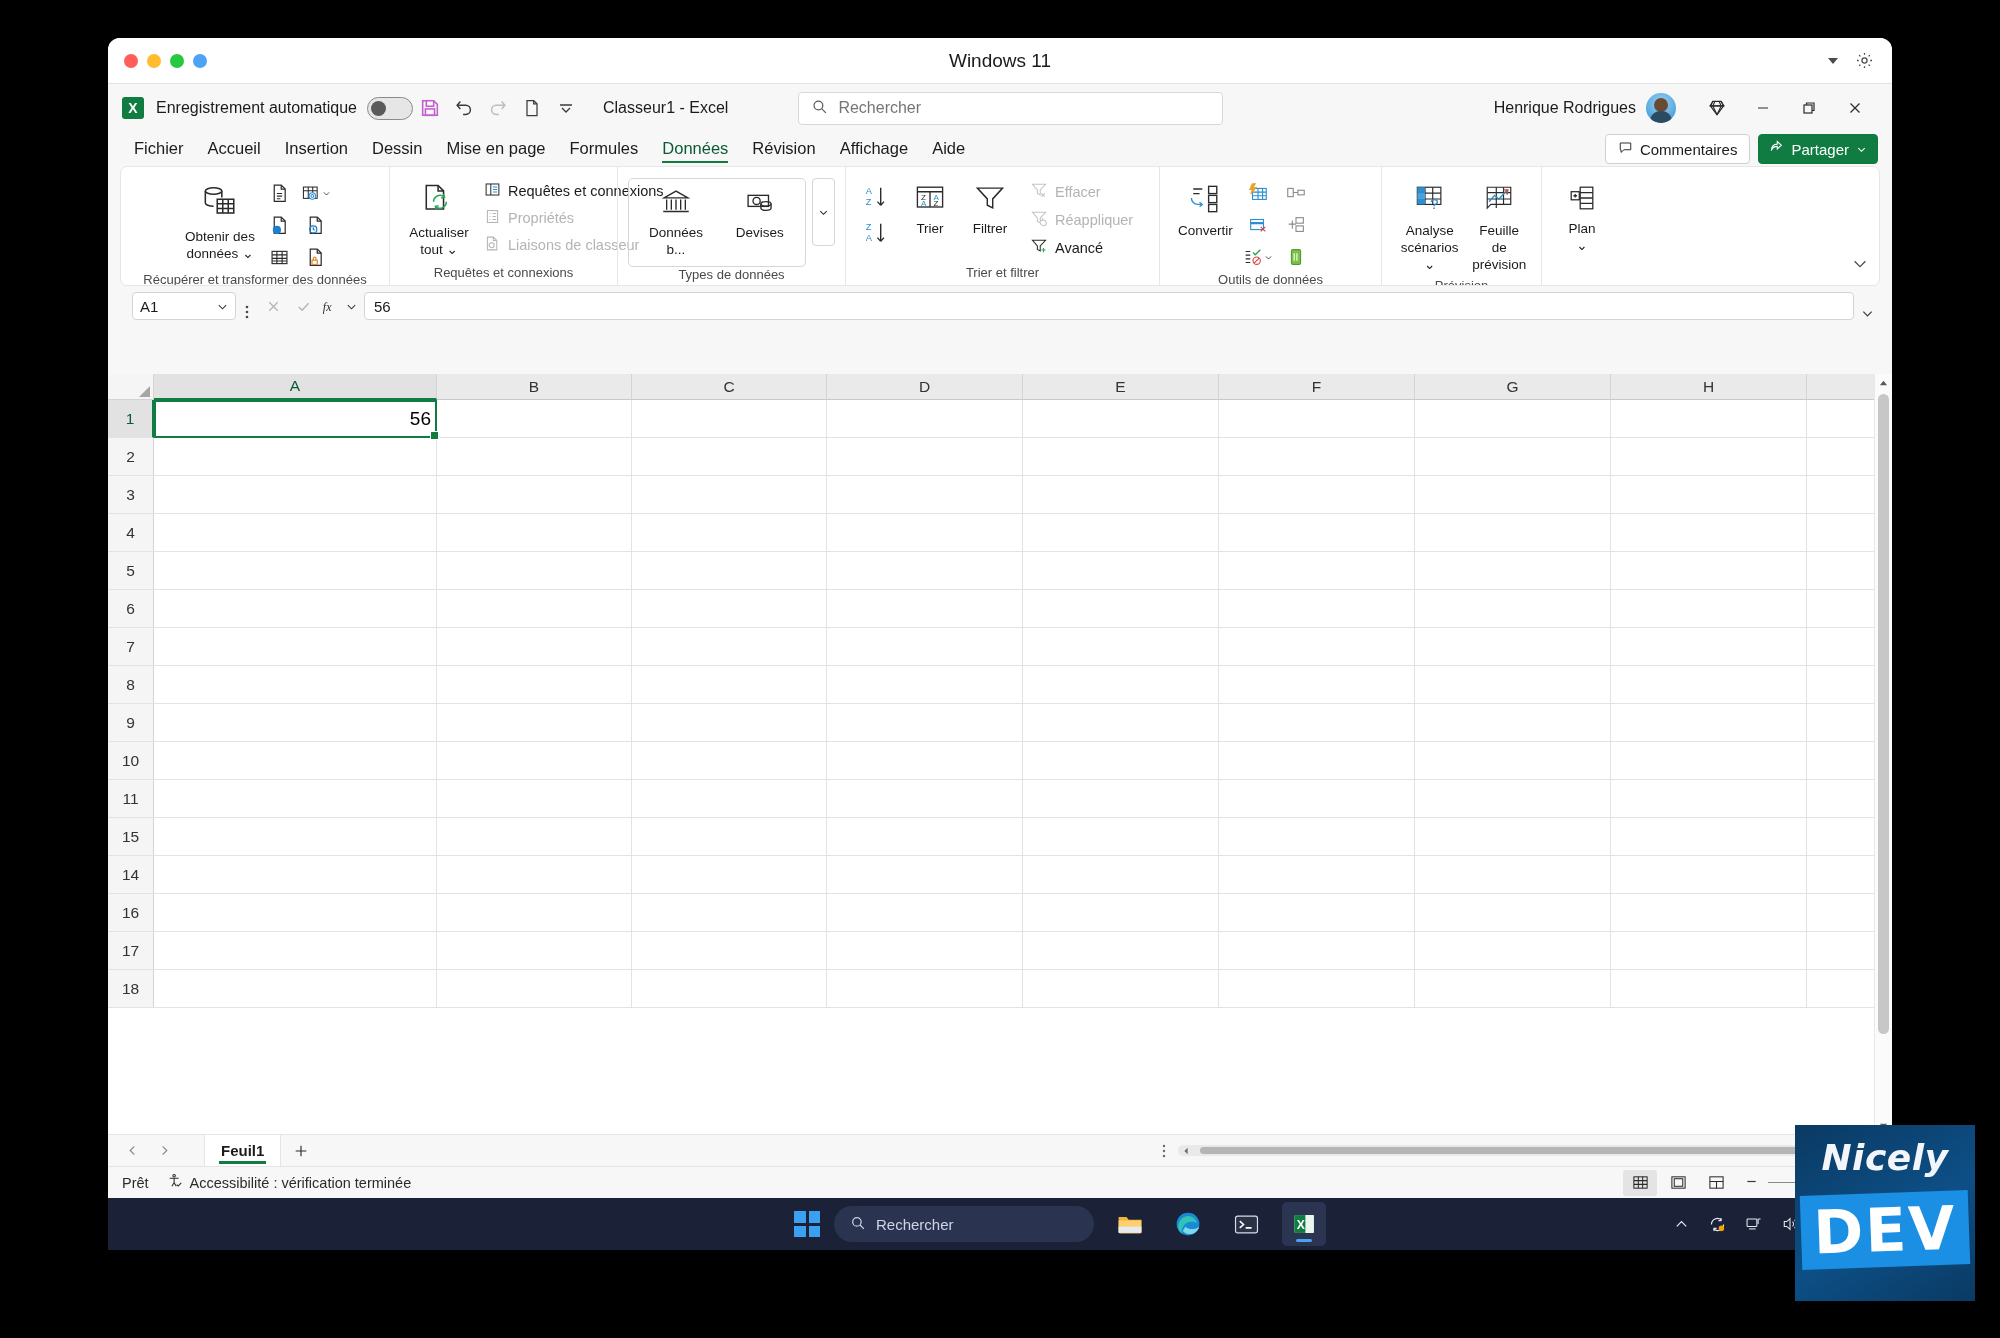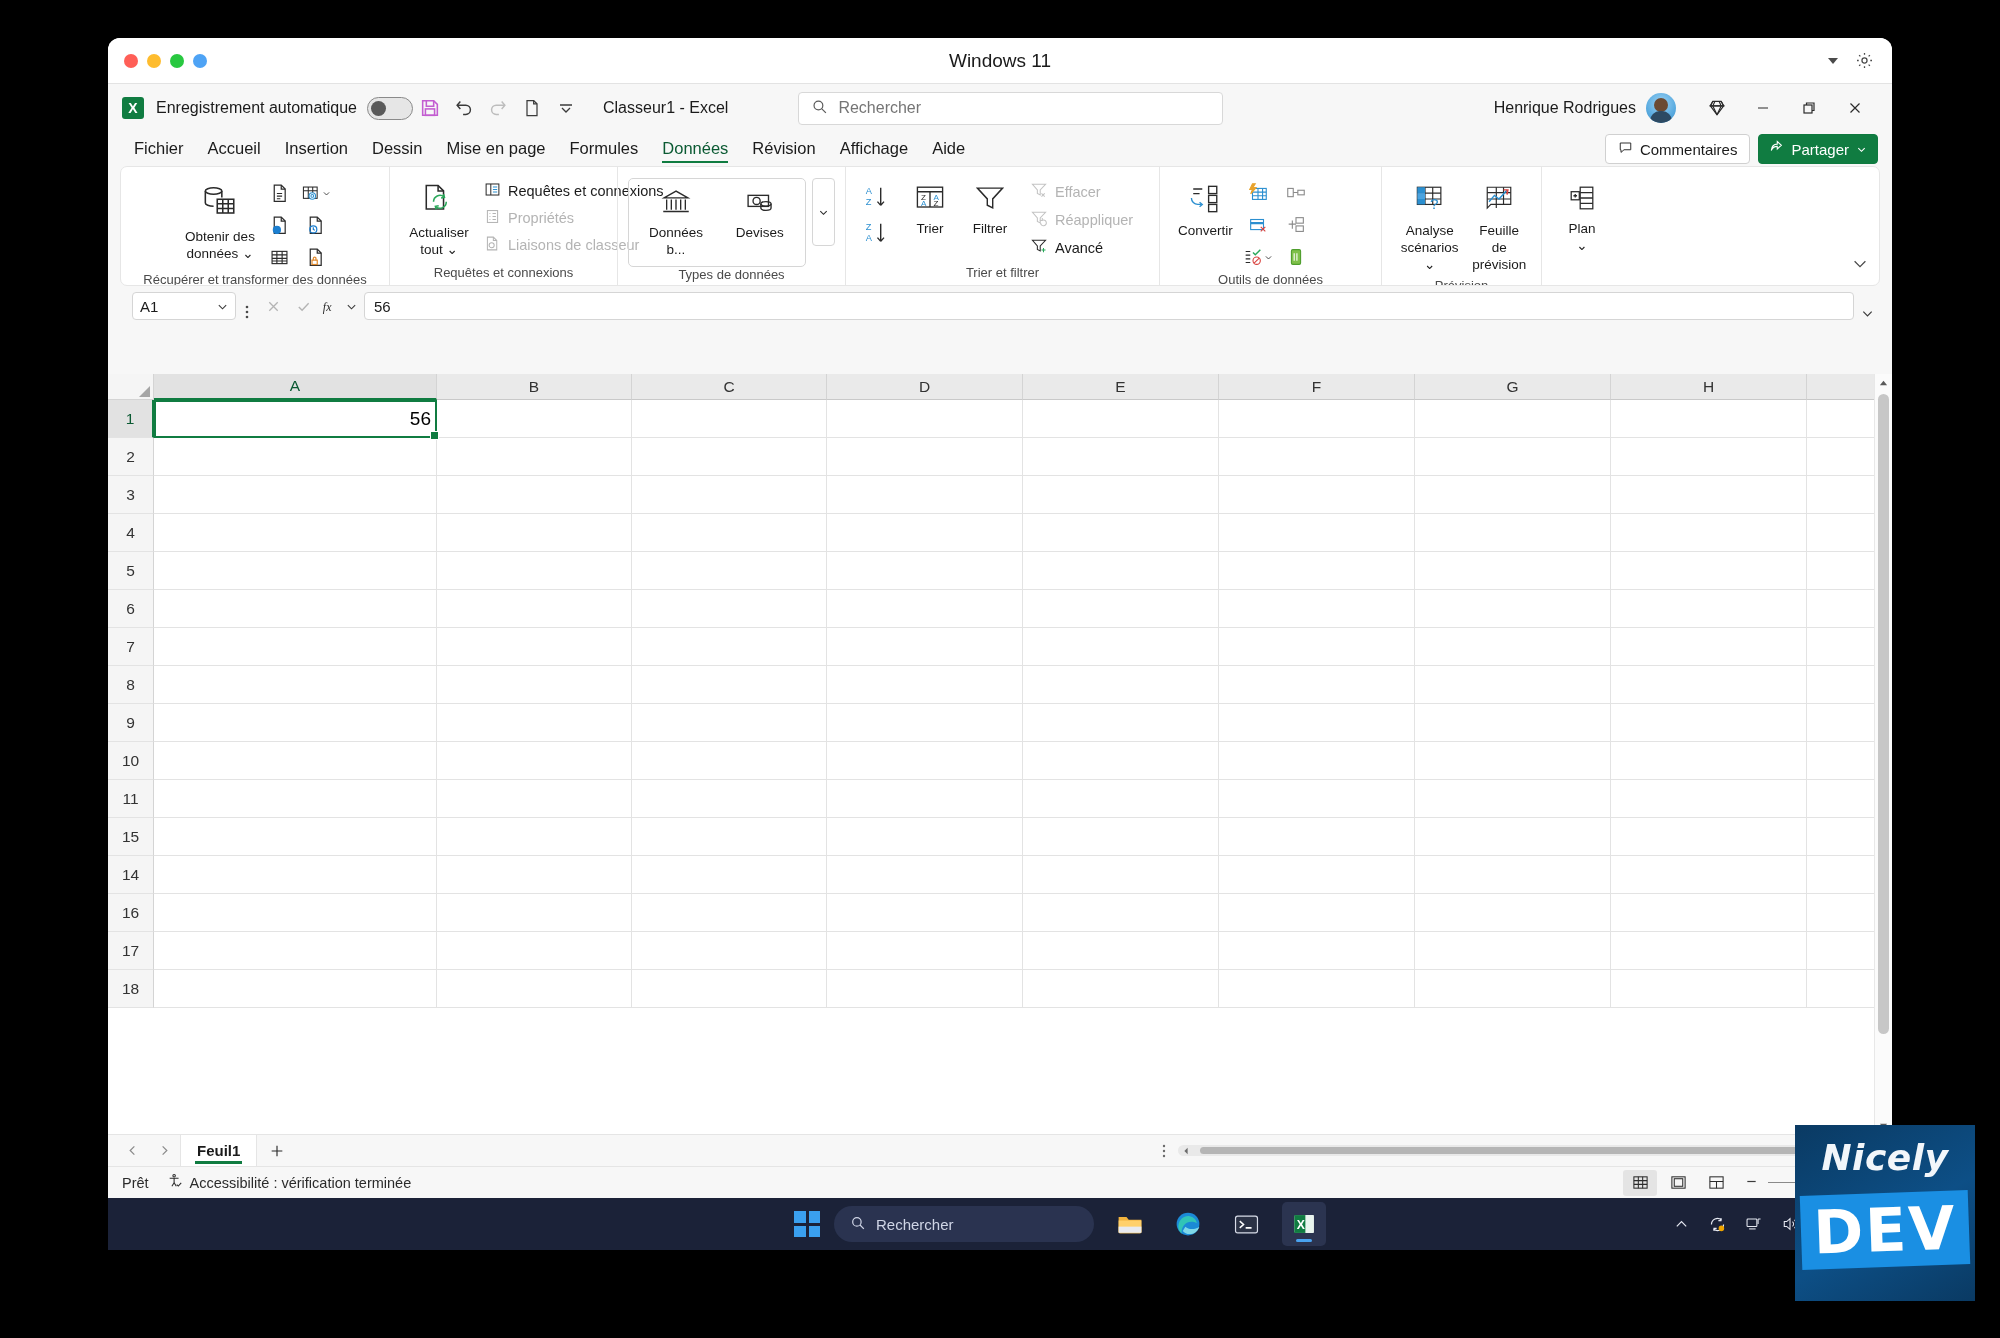--- a/index.html
+++ b/index.html
@@ -217,21 +217,21 @@
   
   #sheetbar {
     position:absolute; left:0; right:0; bottom: 32px; height: 32px;
     display:flex; align-items:center; background:#f7f7f7; border-top:1px solid #e5e5e5;
     padding-left: 8px;
   }
   .navarrow { width:32px; height:28px; display:flex; align-items:center; justify-content:center; cursor:pointer; }
   .sheettab {
     height: 32px; display:flex; align-items:center; padding: 0 16px; font-size:15px;
     color:#1b1b1b; background:#fff; font-weight:bold; cursor:pointer; position:relative;
-    border-left:1px solid #e5e5e5; border-right:1px solid #e5e5e5;
+    border-left:1px solid #e5e5e5; border-right:1px solid #e5e5e5;margin-left:24px;
   }
   .sheettab::after { content:''; position:absolute; left:14px; right:14px; bottom:3px; height:2.5px; background:#107c41; }
   #addsheet { width:40px; height:28px; display:flex; align-items:center; justify-content:center; cursor:pointer; }
   #hdots { margin-left:auto; width:28px; display:flex; align-items:center; justify-content:center; }
   #hscroll {
     width: 690px; height: 11px; background:#e9e9e9; border-radius:6px; margin-right: 24px;
     display:flex; align-items:center; position:relative;
   }
   #hsthumb { position:absolute; left:22px; right:6px; top:2px; bottom:2px; background:#b5b5b5; border-radius:5px; }
   .hsarrow { width:16px; display:flex; align-items:center; justify-content:center; }

